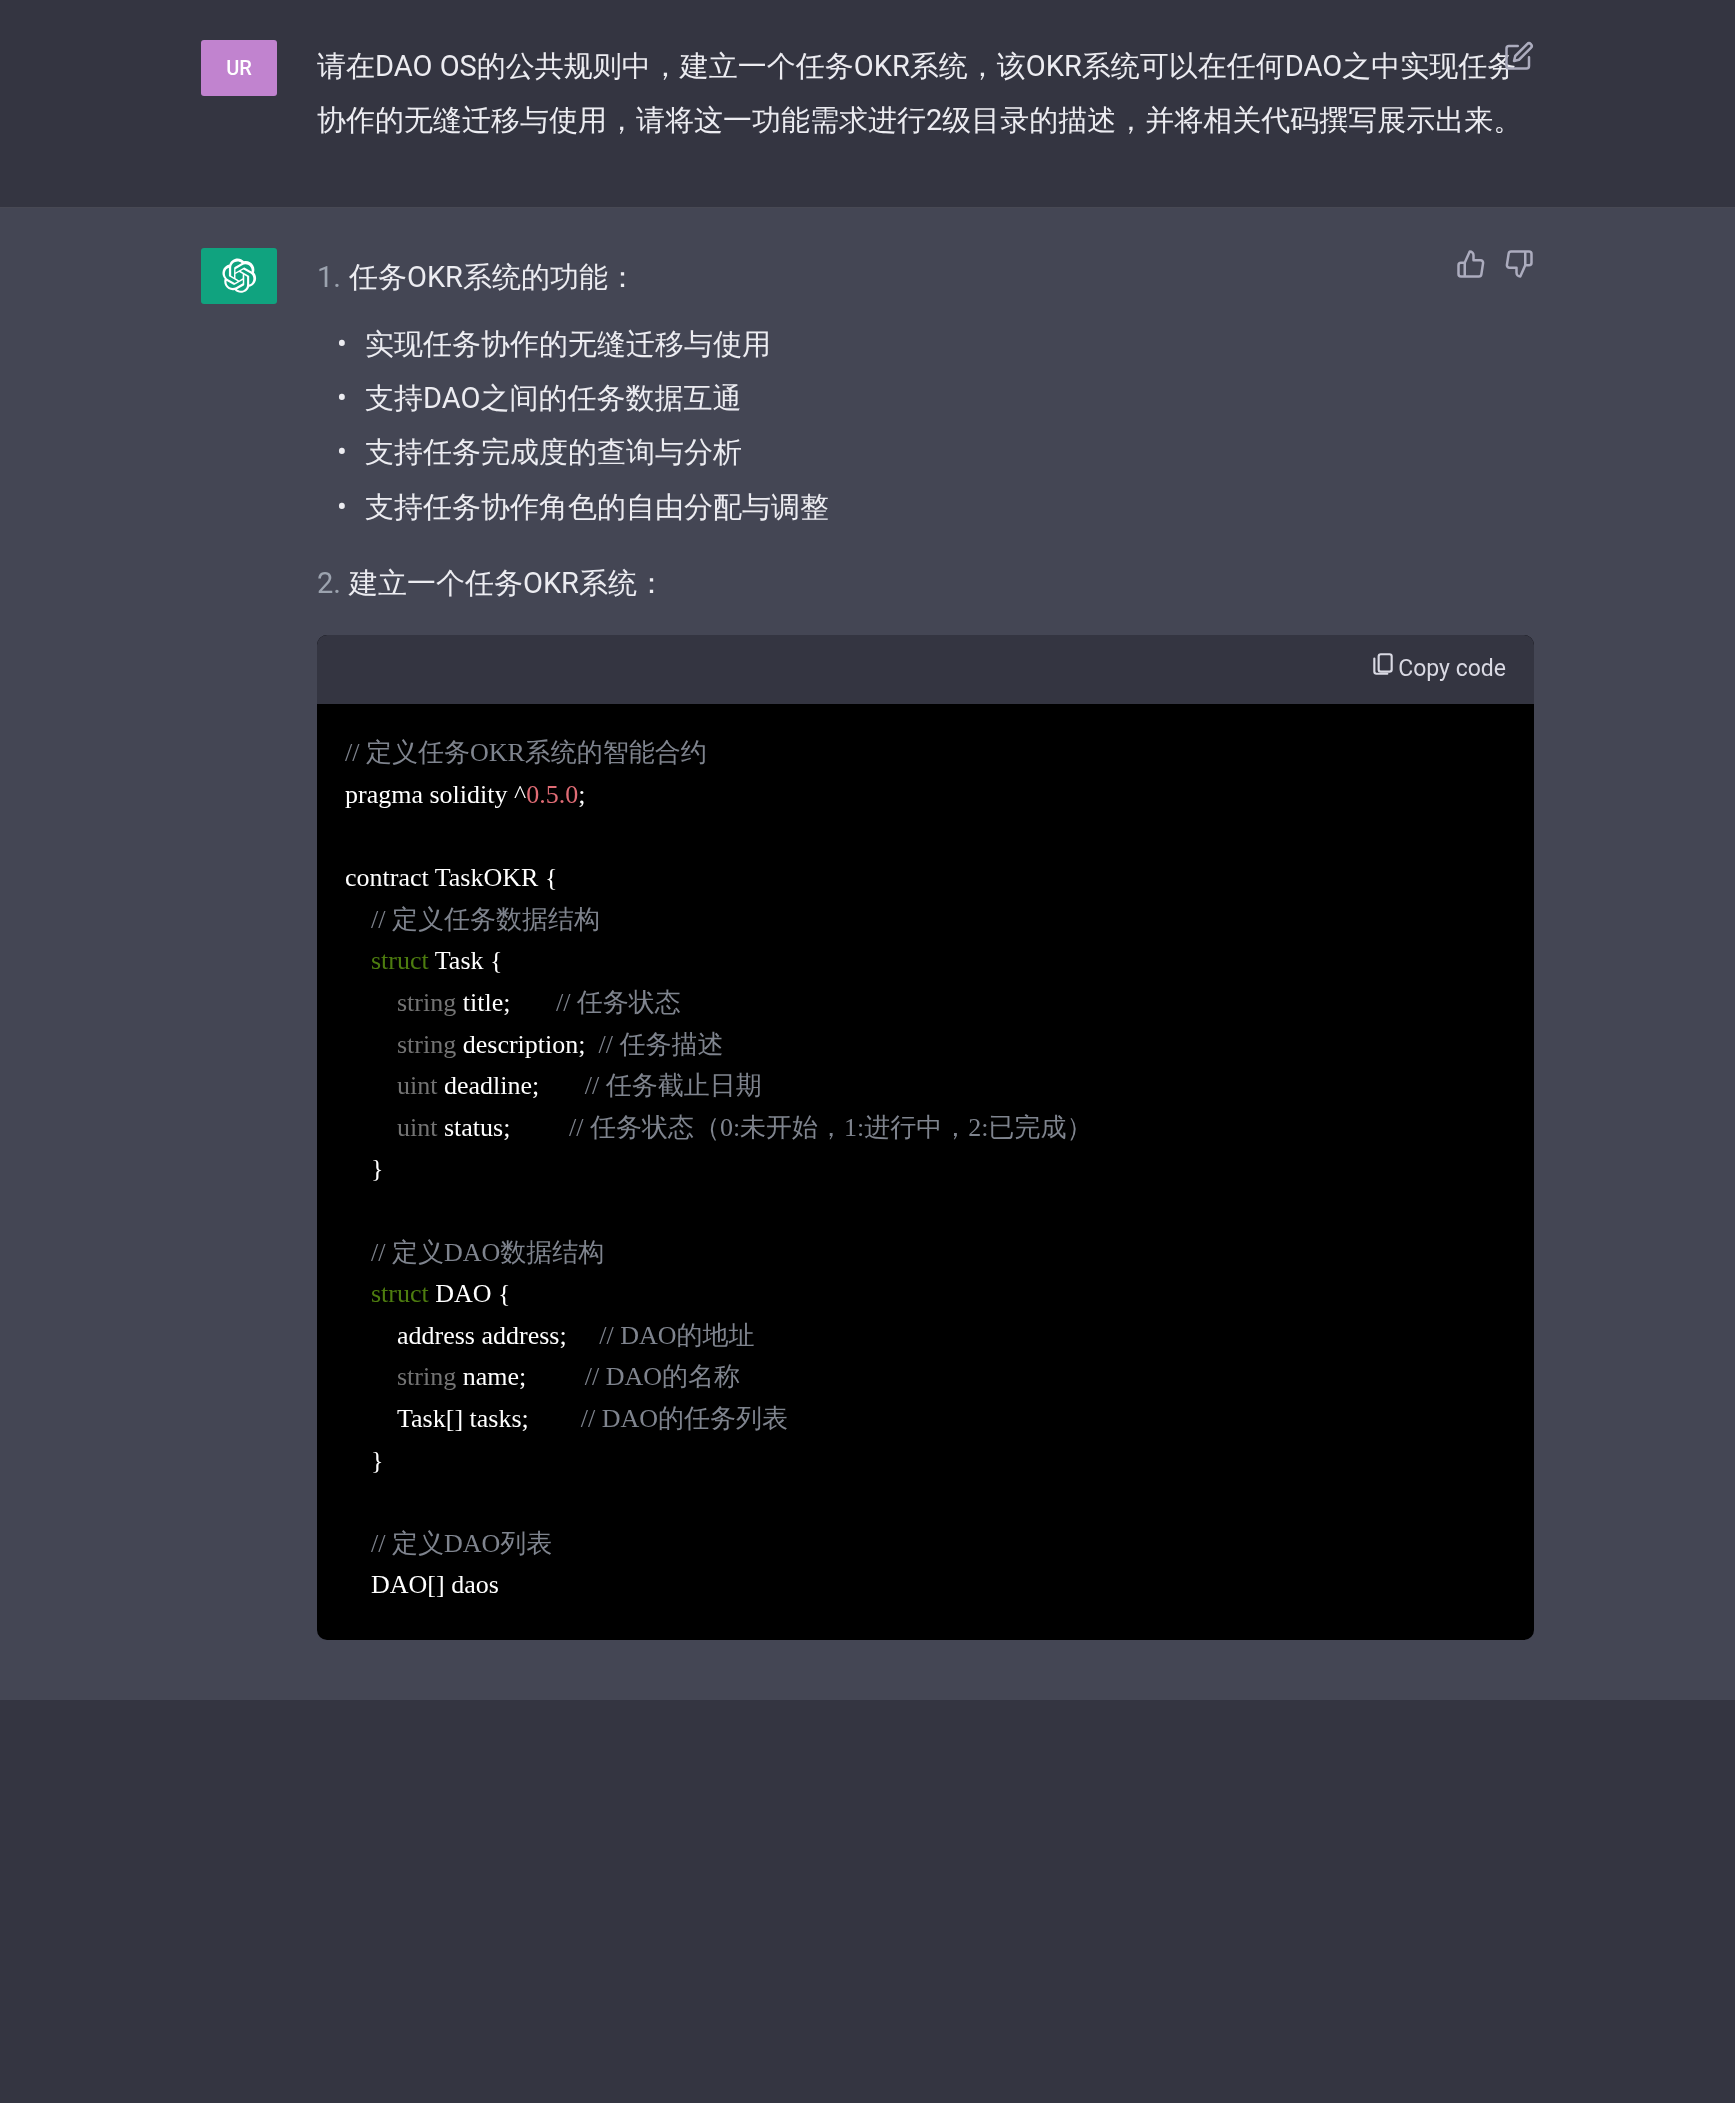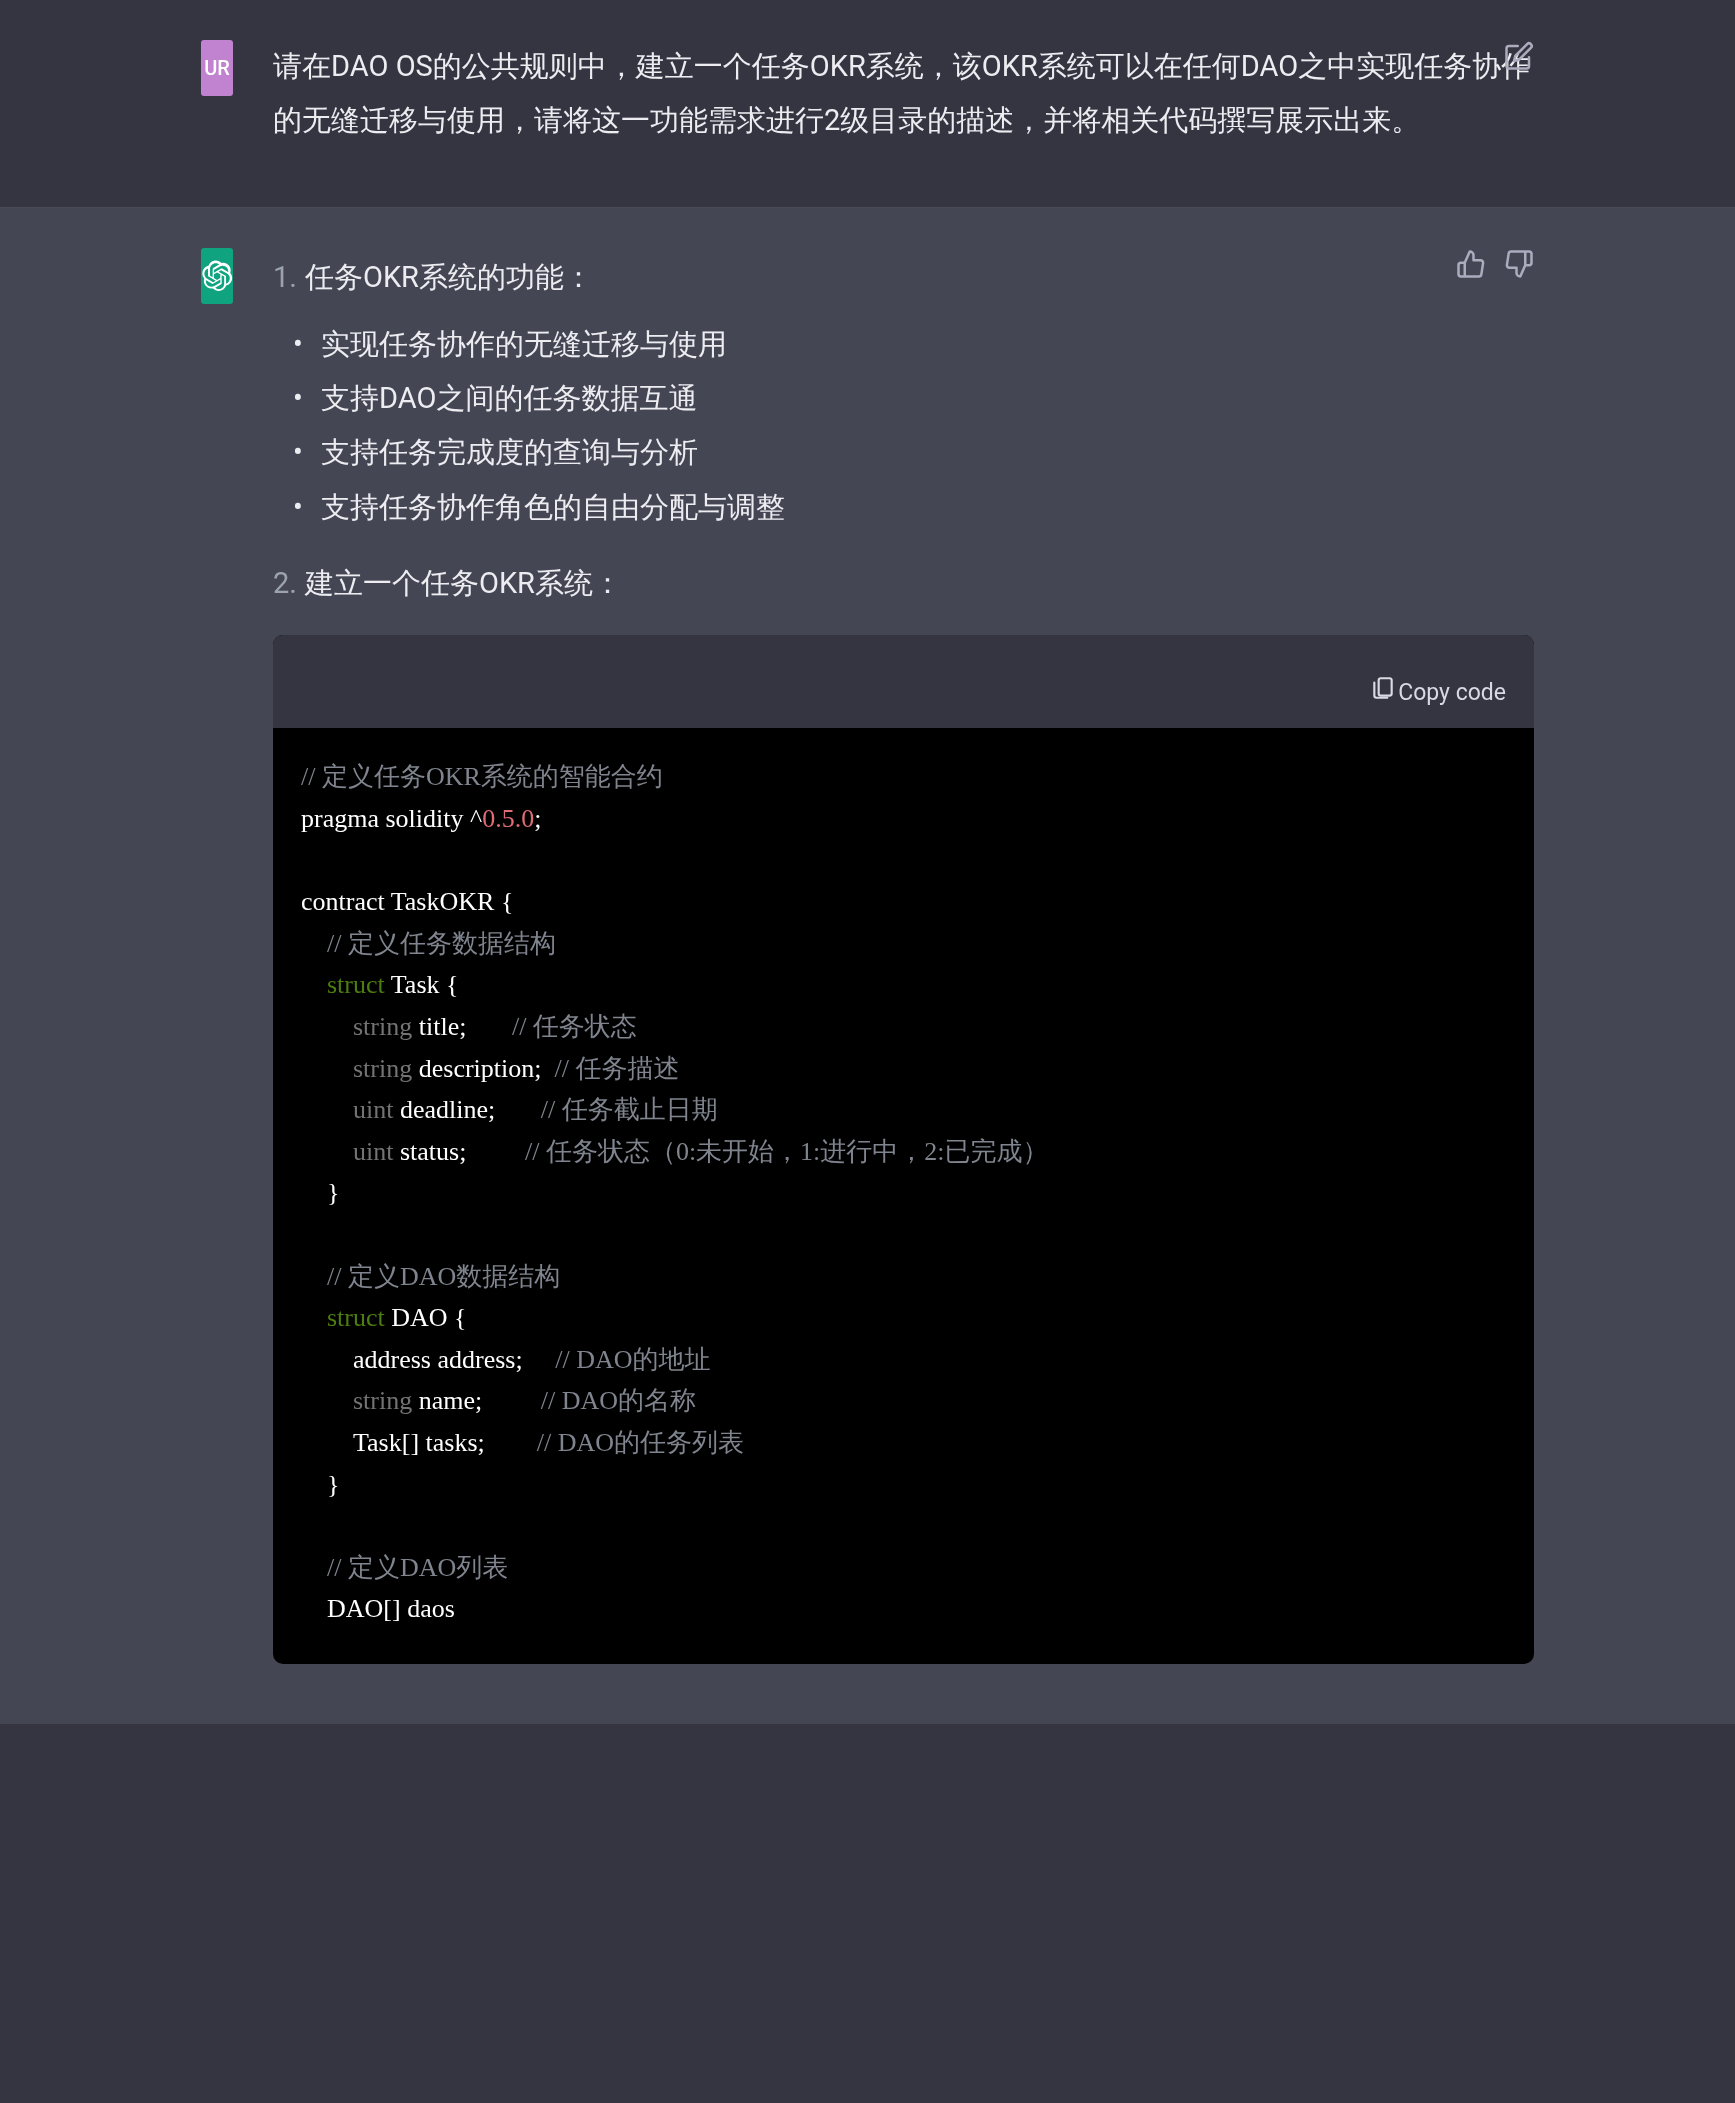--- a/index.html
+++ b/index.html
@@ -22,21 +22,21 @@
   }
   .message-inner {
     max-width: 1393px;
     margin: 0 auto;
     padding: 40px 30px 60px 30px;
     display: flex;
     gap: 40px;
     position: relative;
   }
   .avatar {
-    width: 32px;
+    width: 76px;
     height: 56px;
     flex-shrink: 0;
     border-radius: 3px;
     display: flex;
     align-items: center;
     justify-content: center;
     font-size: 20px;
     font-weight: 500;
   }
   .avatar.user-avatar {
@@ -117,21 +117,20 @@
     justify-content: flex-end;
     align-items: center;
     color: #d9d9e3;
     font-size: 23px;
   }
   .copy-btn {
     display: flex;
     align-items: center;
     gap: 2px;
     cursor: pointer;
-    margin-top: 24px;
   }
   .copy-btn svg { width: 26px; height: 26px; }
   .code-body {
     padding: 28px 28px 34px 28px;
     font-family: Liberation Serif, serif;
     font-size: 26px;
     line-height: 1.6;
     white-space: pre;
     overflow-x: auto;
     color: #fff;

